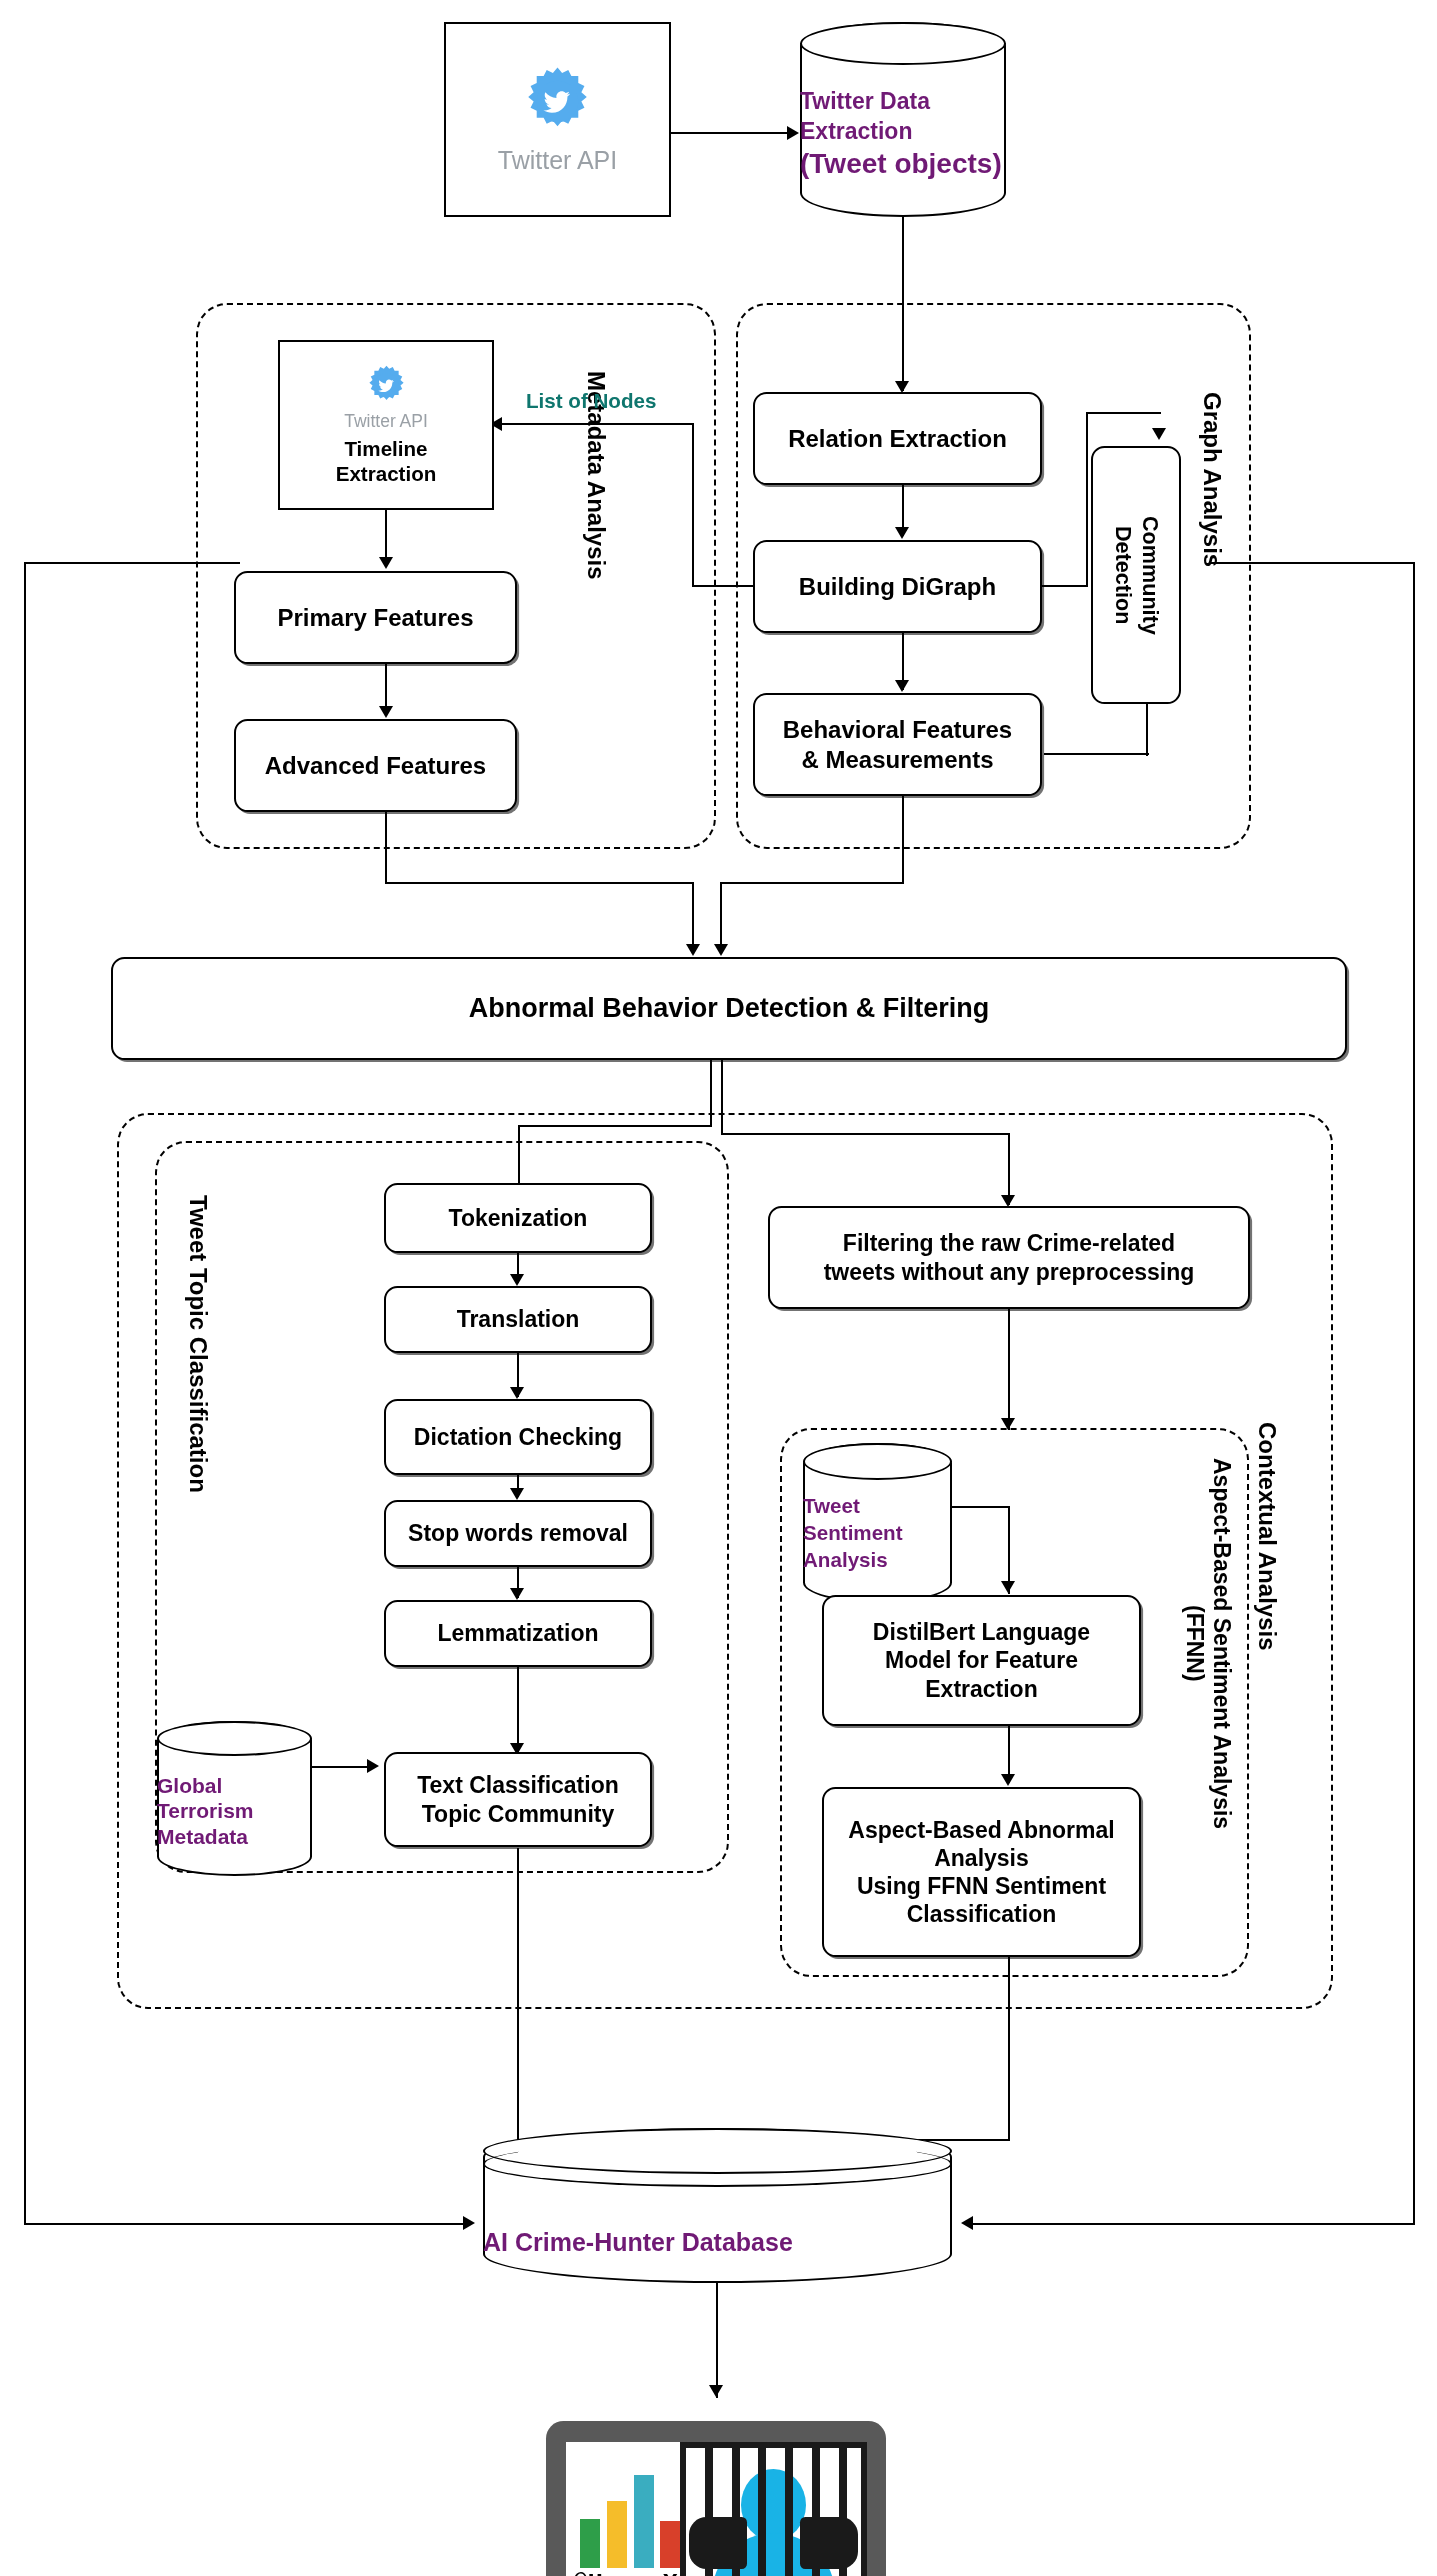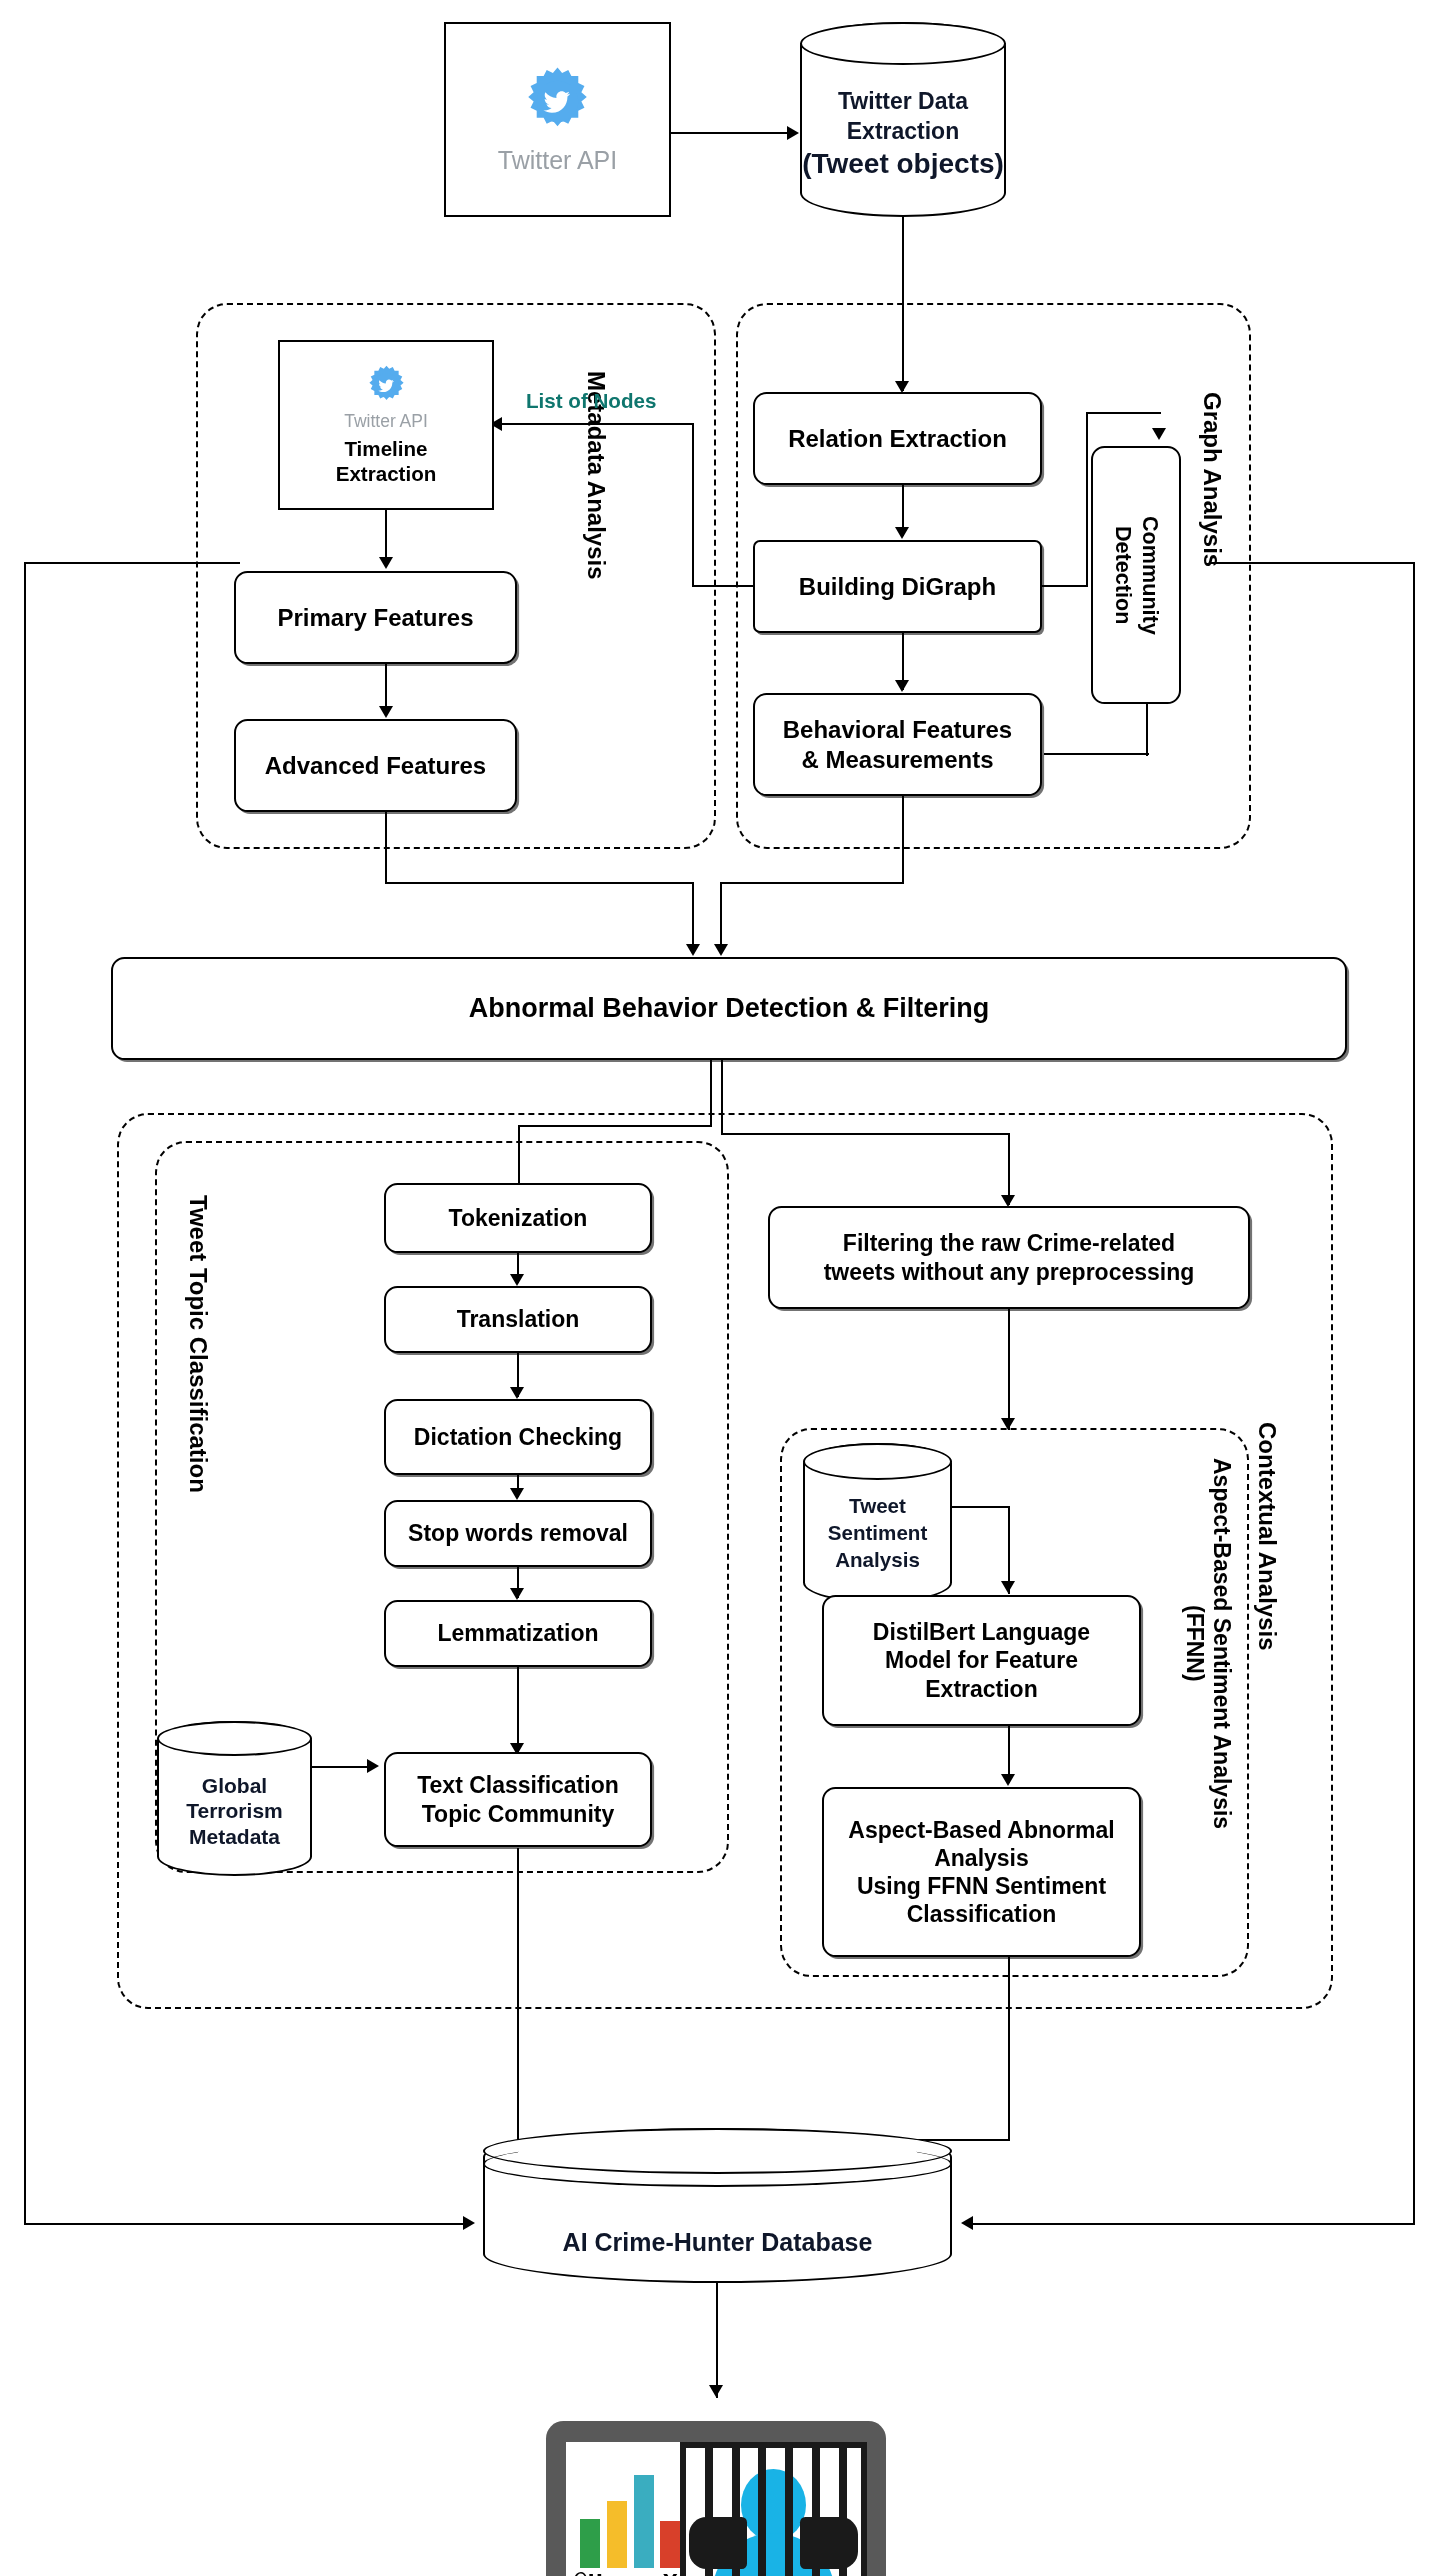--- a/index.html
+++ b/index.html
@@ -31,21 +31,21 @@
   .arrow-l{position:absolute;width:0;height:0;border-top:7.7px solid transparent;
            border-bottom:7.7px solid transparent;border-right:12.4px solid #000;z-index:5;}
   .edge-label{position:absolute;font-weight:bold;color:#0f766e;white-space:nowrap;z-index:6;}
 
   
   .cyl{position:absolute;z-index:6;}
   .cyl .body{position:absolute;left:0;right:0;top:0;bottom:0;
              border:2.1px solid #000;border-radius:50%/ var(--ry);background:#fff;box-sizing:border-box;}
   .cyl .cap{position:absolute;left:0;right:0;height:0;border:2.1px solid #000;
             border-radius:50%;background:#fff;box-sizing:border-box;}
-  .cyl .txt{position:absolute;left:0;right:0;text-align:center;font-weight:bold;color:#0f172a;
+  .cyl .txt{position:absolute;left:0;right:0;text-align:left;font-weight:bold;color:#701a75;
             line-height:1.24;z-index:3;}
 
   
   .api-card{position:absolute;background:#fff;border:2.1px solid #000;box-sizing:border-box;z-index:6;
             display:flex;flex-direction:column;align-items:center;justify-content:center;}
   .api-card .glabel{color:#9aa0a6;font-weight:normal;}
   .api-card .sublabel{color:#000;font-weight:bold;text-align:center;line-height:1.2;}
 
   
   .monitor{position:absolute;z-index:6;}
@@ -131,21 +131,21 @@
   <div class="group" style="left:736px;top:303px;width:515px;height:546px;"></div>
   <div class="group-label vert-label" style="left:1198px;top:392px;font-size:24px;">Graph Analysis</div>
 
   <div class="node rounded shadowed" style="left:753px;top:392px;width:289px;height:93px;font-size:24px;">
     <span>Relation Extraction</span>
   </div>
 
   <div class="ln lnv" style="left:902px;top:484px;height:52px;"></div>
   <div class="arrow-d" style="left:895px;top:527px;"></div>
 
-  <div class="node rounded shadowed" style="left:753px;top:540px;width:289px;height:93px;font-size:24px;border-radius:7px;">
+  <div class="node rounded shadowed" style="left:753px;top:540px;width:289px;height:93px;font-size:24px;">
     <span>Building DiGraph</span>
   </div>
 
   <div class="ln lnv" style="left:902px;top:633px;height:57px;"></div>
   <div class="arrow-d" style="left:895px;top:680px;"></div>
 
   <div class="node rounded shadowed" style="left:753px;top:693px;width:289px;height:103px;font-size:24px;flex-direction:column;">
     <span>Behavioral Features</span>
     <span>&amp; Measurements</span>
   </div>

